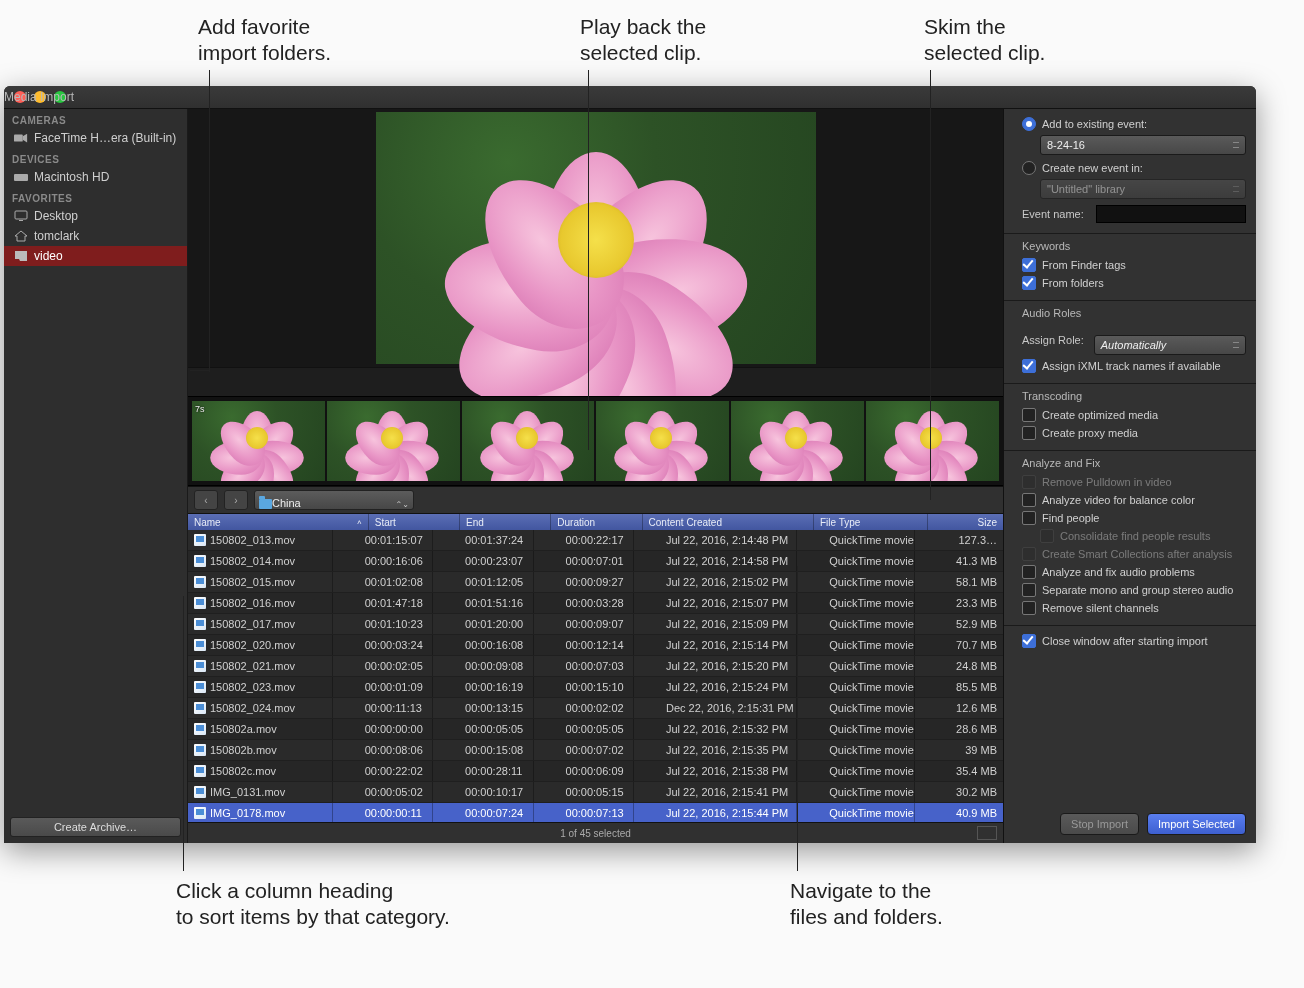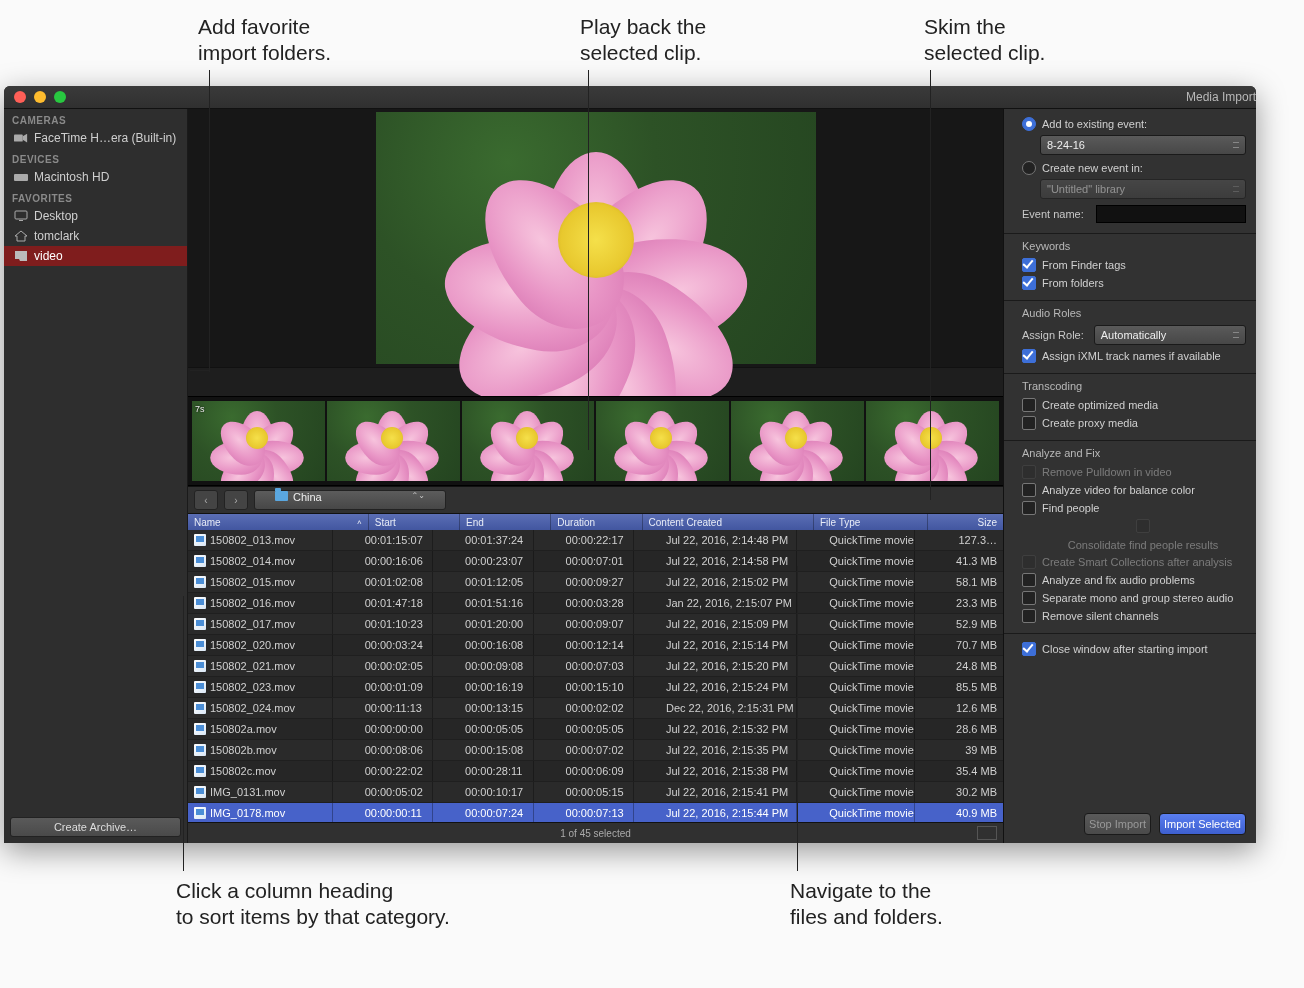--- a/index.html
+++ b/index.html
@@ -62,21 +62,21 @@
   .traffic{
     display:flex; gap:8px; padding-left:10px;
   }
   .traffic span{
     width:12px;height:12px;border-radius:6px;display:inline-block;
   }
   .tl-close{background:#ff5f57;}
   .tl-min{background:#febc2e;}
   .tl-max{background:#28c840;}
   .title{
-    position:absolute;left:0;right:0;text-align:right;
+    position:absolute;left:0;right:0;text-align:left;
     color:#b8b8b8;font-size:12px;pointer-events:none;
   }
   .body{
     flex:1; display:flex; min-height:0;
   }
   
   .sidebar{
     width:183px; background:#2e2e2e; border-right:1px solid var(--divider);
     display:flex;flex-direction:column;
   }
@@ -159,21 +159,21 @@
     height:26px;background:#303030;border-top:1px solid #111;border-bottom:1px solid #111;
     display:flex;align-items:center;padding:0 6px;gap:6px;
   }
   .nav-btn{
     width:22px;height:18px;background:#444;border:1px solid #222;border-radius:3px;
     display:flex;align-items:center;justify-content:center;color:#aaa;font-size:10px;
   }
   .path-select{
     background:linear-gradient(#5c5c5c,#474747);
     border:1px solid #222;border-radius:3px;height:18px;
-    display:flex;align-items:flex-start;padding:0 20px;gap:5px;min-width:150px;
+    display:flex;align-items:flex-end;padding:0 4px;min-width:150px;
     color:#eee;font-size:11px;
   }
   .folder-icon{
     width:13px;height:10px;background:#5aa7e0;border-radius:1px;position:relative;
   }
   .folder-icon::before{
     content:'';position:absolute;top:-3px;left:0;width:6px;height:3px;
     background:#5aa7e0;border-radius:1px 1px 0 0;
   }
   
@@ -276,21 +276,21 @@
   }
   .insp-input{
     background:#111;border:1px solid #000;height:16px;margin-left:6px;
     flex:1;
   }
   .label-inline{color:#c8c8c8;}
   .insp-footer{
     margin-top:auto;padding:8px 10px;display:flex;gap:8px;justify-content:flex-end;
   }
   .btn{
-    border:1px solid #1a1a1a;border-radius:4px;padding:4px 4px;font-size:11px;
+    border:1px solid #1a1a1a;border-radius:4px;padding:4px 10px;font-size:11px;
     text-align:center;
   }
   .btn-default{background:linear-gradient(#5a5a5a,#4a4a4a);color:#999;}
   .btn-primary{background:linear-gradient(#5a7ef0,#3d5fcf);color:#fff;}
 </style>
 </head>
 <body>
 
 <div class="callout" style="left:198px;top:14px;">Add favorite<br>import folders.</div>
 <div class="callout" style="left:580px;top:14px;">Play back the<br>selected clip.</div>
@@ -538,21 +538,21 @@
     <div class="td col-size">58.1 MB</div>
             </div>
             <div class="tr">
     <div class="td col-name">
                 <span class="file-icon"></span>
                 <span>150802_016.mov</span>
               </div>
     <div class="td col-start">00:01:47:18</div>
     <div class="td col-end">00:01:51:16</div>
     <div class="td col-dur">00:00:03:28</div>
-    <div class="td col-cc">Jan 22, 2016, 2:15:07 PM</div>
+    <div class="td col-cc">Jul 22, 2016, 2:15:07 PM</div>
     <div class="td col-ft">QuickTime movie</div>
     <div class="td col-size">23.3 MB</div>
             </div>
             <div class="tr">
     <div class="td col-name">
                 <span class="file-icon"></span>
                 <span>150802_017.mov</span>
               </div>
     <div class="td col-start">00:01:10:23</div>
     <div class="td col-end">00:01:20:00</div>
@@ -707,21 +707,21 @@
         <div class="check-row">
           <span class="check on"></span>
           <span>From folders</span>
         </div>
       </div>
 
       <div class="insp-section">
         <div class="insp-title">Audio Roles</div>
         <div class="radio-row">
           <span class="label-inline" style="margin-left:0;">Assign Role:</span>
-          <div class="insp-select" style="margin:0 0 0 4px;flex:1;">Automatically</div>
+          <div class="insp-select" style="margin:10px 0 0 4px;flex:1;font-style:italic;">Automatically</div>
         </div>
         <div class="check-row">
           <span class="check on"></span>
           <span>Assign iXML track names if available</span>
         </div>
       </div>
 
       <div class="insp-section">
         <div class="insp-title">Transcoding</div>
         <div class="check-row">
@@ -741,21 +741,21 @@
           <span>Remove Pulldown in video</span>
         </div>
         <div class="check-row">
           <span class="check"></span>
           <span>Analyze video for balance color</span>
         </div>
         <div class="check-row">
           <span class="check"></span>
           <span>Find people</span>
         </div>
-        <div class="check-row disabled" style="padding-left:18px;flex-direction:column;">
+        <div class="check-row disabled" style="padding-left:18px;">
           <span class="check disabled"></span>
           <span>Consolidate find people results</span>
         </div>
         <div class="check-row disabled">
           <span class="check disabled"></span>
           <span>Create Smart Collections after analysis</span>
         </div>
         <div class="check-row">
           <span class="check"></span>
           <span>Analyze and fix audio problems</span>

